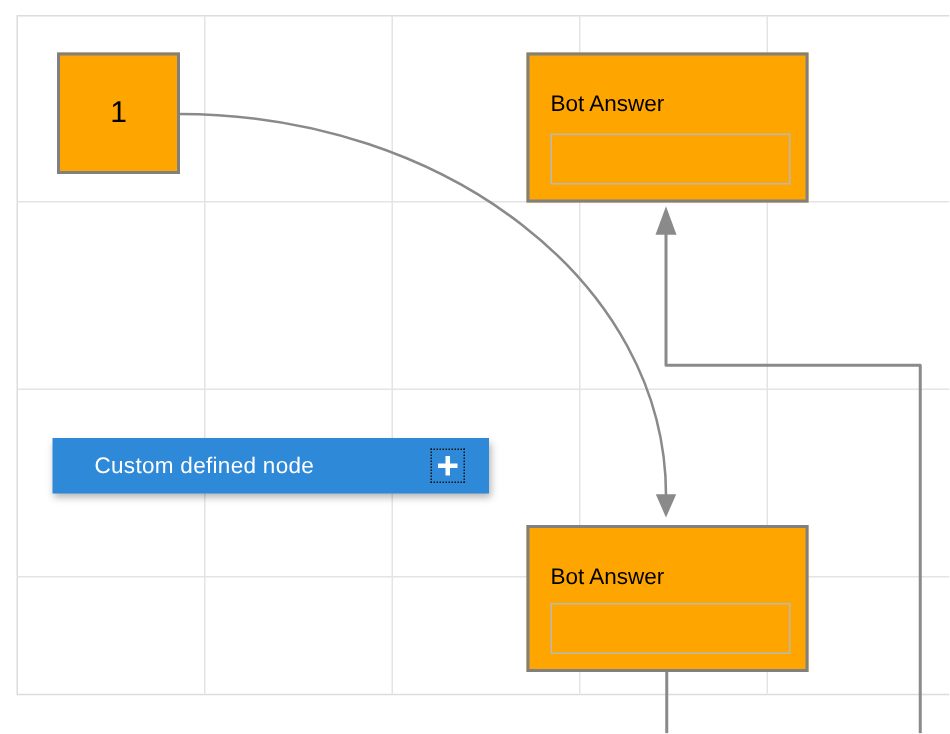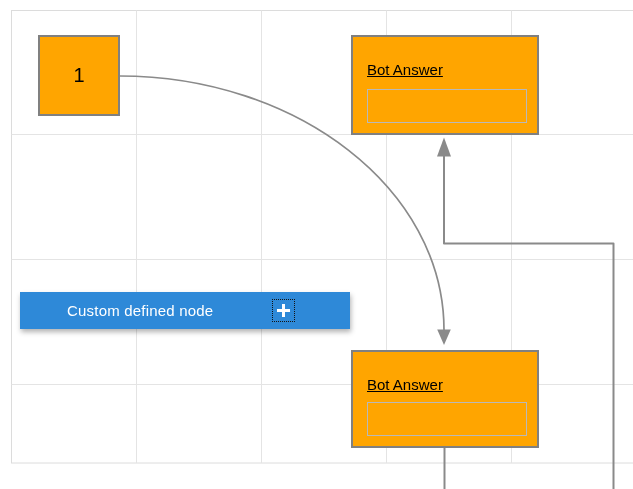--- a/index.html
+++ b/index.html
@@ -21,29 +21,29 @@
 
   
   .square{left:38px;top:35px;width:82px;height:81px;background:var(--orange);
     border:2px solid var(--node-border);display:flex;align-items:center;justify-content:center;
     font-size:20px;color:#000;}
 
   
   .bot{width:188px;background:var(--orange);border:2px solid var(--node-border);color:#111;}
   .bot.top{left:351px;top:35px;height:100px;}
   .bot.bottom{left:351px;top:350px;height:98px;}
-  .bot-title{position:absolute;left:14px;top:25px;font-size:15px;line-height:15px;color:#000;text-decoration:underline;}
+  .bot-title{position:absolute;left:14px;top:25px;font-size:15px;line-height:15px;color:#000;}
   .bot-input{position:absolute;left:14px;width:160px;height:34px;
     border:1px solid var(--input-border);background:transparent;font-size:13px;color:#000;}
   .bot.top .bot-input{top:52px;}
   .bot.bottom .bot-input{top:50px;}
 
   
-  .custom{left:20px;top:292px;width:330px;height:37px;background:var(--blue);
-    box-shadow:1px 3px 5px rgba(0,0,0,0.30);display:flex;align-items:center;padding-left:19px;}
+  .custom{left:35px;top:292px;width:291px;height:37px;background:var(--blue);
+    box-shadow:1px 3px 5px rgba(0,0,0,0.30);display:flex;align-items:center;}
   .custom-label{margin-left:28px;font-size:15px;color:#ffffff;letter-spacing:0.2px;}
   .plus-btn{position:absolute;left:252px;top:7px;width:23px;height:23px;
     border:1px dotted #141414;cursor:pointer;}
   .plus-icon{position:absolute;left:0;top:0;width:100%;height:100%;display:block;}
   .plus-icon .ph{position:absolute;left:4px;top:9px;width:13px;height:3px;background:#fff;}
   .plus-icon .pv{position:absolute;left:9px;top:4px;width:3px;height:13px;background:#fff;}
 </style>
 </head>
 <body>
 

